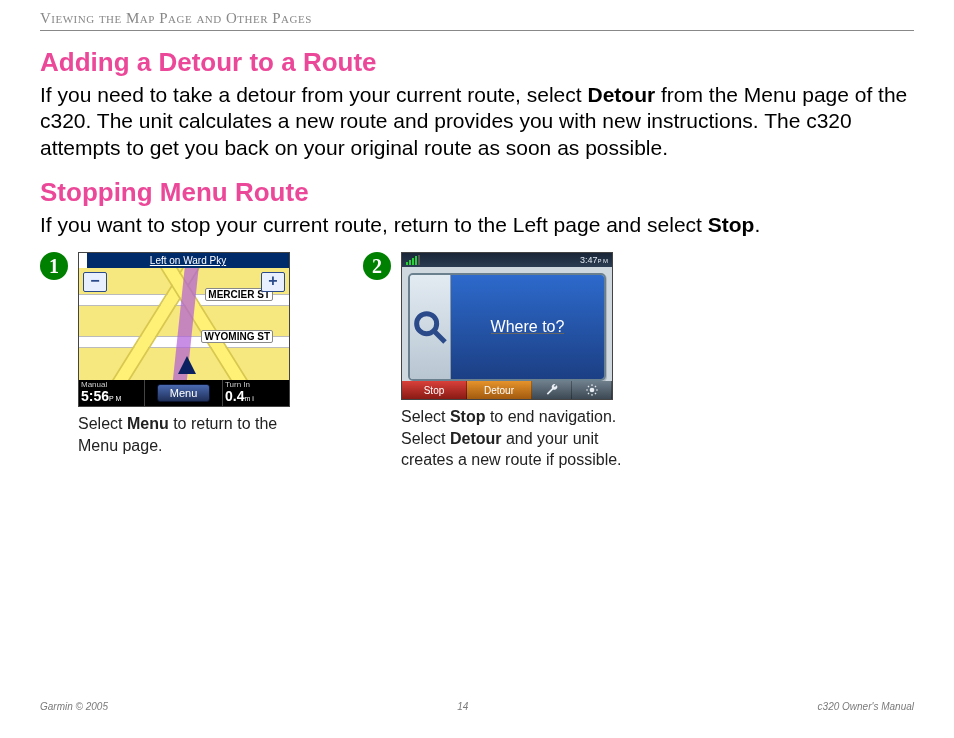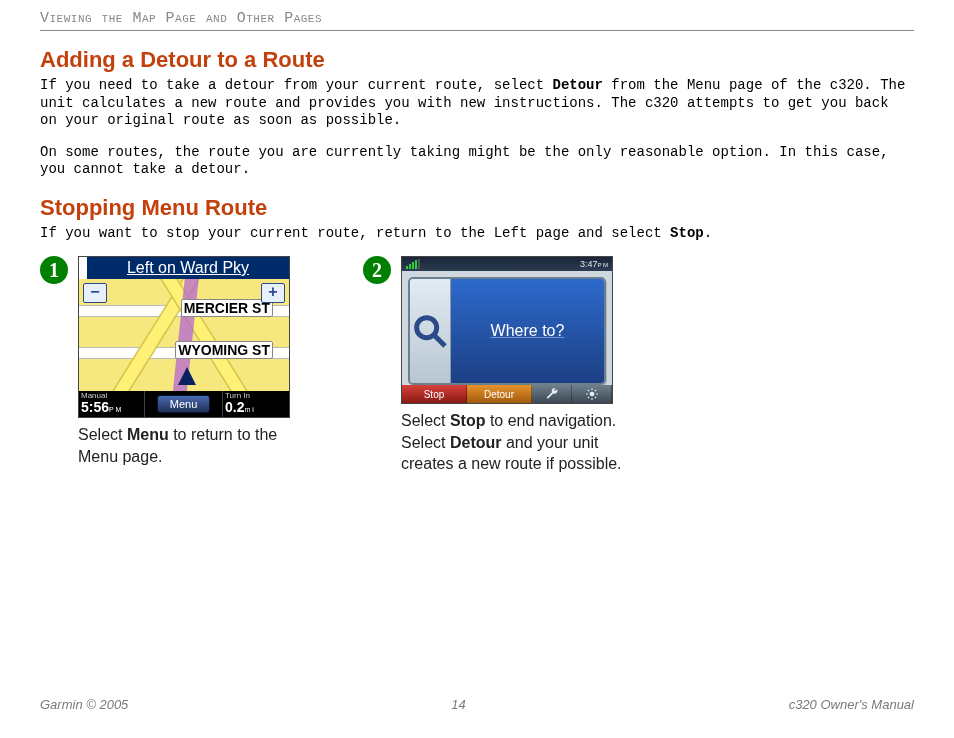--- a/index.html
+++ b/index.html
@@ -13,40 +13,40 @@
   }
   .page {
     box-sizing: border-box;
     width: 954px;
     height: 738px;
     padding: 10px 40px 0 40px;
     position: relative;
   }
   
   .hdr {
-    font-family: Liberation Mono, monospace;
+    font-family: Liberation Serif, serif;
     font-variant: small-caps;
     letter-spacing: 0.5px;
     font-size: 15px;
     color: #888;
     padding-bottom: 3px;
     border-bottom: 1px solid #888;
     margin-bottom: 10px;
   }
   
   h1 {
     font-family: Verdana, Geneva, sans-serif;
     font-weight: 700;
-    font-size: 22px;
+    font-size: 26px;
     margin: 16px 0 4px 0;
-    color: #c2410c;
+    color: #ec4899;
   }
   p.body {
-    font-family: Liberation Mono, monospace;
-    font-size: 14px;
+    font-family: Liberation Sans, sans-serif;
+    font-size: 21px;
     line-height: 1.25;
     margin: 0 4px 14px 0;
   }
   p.body b { font-weight: 700; }
   
   .steps {
     display: flex;
     gap: 50px;
     margin-top: 14px;
   }
@@ -80,21 +80,21 @@
   
   .shot1 {
     width: 212px;
     border: 1px solid #444;
     box-sizing: border-box;
   }
   .shot1-title {
     background: #002b6b;
     color: #fff;
     font-family: Verdana, sans-serif;
-    font-size: 16px;
+    font-size: 10px;
     text-align: center;
     text-decoration: underline;
     padding: 2px 0;
     margin-left: 8px;
   }
   .shot1-map {
     position: relative;
     height: 112px;
     background: #f6e87e;
     overflow: hidden;
@@ -109,21 +109,21 @@
   .road-diag2 { left: 118px; transform: skewX(32deg); }
   .road-h {
     position: absolute; left: 0; right: 0; height: 10px;
     background: #fff; border-top: 1px solid #bbb; border-bottom:1px solid #bbb;
   }
   .r1 { top: 26px; }
   .r2 { top: 68px; }
   .st-label {
     position: absolute;
     font-family: Verdana, sans-serif;
-    font-size: 14px;
+    font-size: 10px;
     font-weight: 700;
     background: #fff;
     padding: 0 2px;
     border: 1px solid #888;
     border-radius: 2px;
   }
   .st1 { top: 20px; right: 16px; }
   .st2 { top: 62px; right: 16px; }
   .purple-route {
     position: absolute;
@@ -218,20 +218,21 @@
   .sat-bars span:nth-child(2){height:5px}
   .sat-bars span:nth-child(3){height:7px}
   .sat-bars span:nth-child(4){height:9px}
   .sat-bars span:nth-child(5){height:10px; background:#555}
   .shot2-body {
     height: 108px;
     padding: 6px 6px 0 6px;
     display: flex;
     flex-direction: column;
     gap: 6px;
+    text-decoration: underline;
   }
   .big-btn {
     flex: 1;
     display: flex;
     align-items: center;
     border: 2px solid #6a808f;
     border-radius: 5px;
     overflow: hidden;
     box-shadow: 1px 1px 0 rgba(0,0,0,0.15);
   }
@@ -271,37 +272,36 @@
   .pill svg { width:14px; height:14px; }
 
   
   .footer {
     position: absolute;
     left: 40px; right: 40px; bottom: 26px;
     display: flex;
     justify-content: space-between;
     font-family: Verdana, Geneva, sans-serif;
     font-style: italic;
-    font-size: 13px;
+    font-size: 10px;
     color: #7a7a7a;
   }
   .footer .mid { text-align:center; }
 </style>
 </head>
 <body>
 
 <div class="page">
 
   <div class="hdr">Viewing the Map Page and Other Pages</div>
 
   <h1>Adding a Detour to a Route</h1>
   <p class="body">
     <span>If you need to take a detour from your current route, select </span><b>Detour</b><span> from the Menu page of the c320. The unit calculates a new route and provides you with new instructions. The c320 attempts to get you back on your original route as soon as possible.</span>
   </p>
-  <p class="body">On some routes, the route you are currently taking might be the only reasonable option. In this case, you cannot take a detour.</p>
 
   <h1>Stopping Menu Route</h1>
   <p class="body">
     <span>If you want to stop your current route, return to the Left page and select </span><b>Stop</b><span>.</span>
   </p>
 
   <div class="steps">
 
     <div class="step">
       <div class="circle">1</div>
@@ -326,21 +326,21 @@
               <span class="bot-val">
                 <span>5:56</span><span class="sub">P M</span>
               </span>
             </div>
             <div class="bot-cell">
               <div class="menu-btn">Menu</div>
             </div>
             <div class="bot-cell" style="text-align:left">
               <div class="bot-label">Turn In</div>
               <span class="bot-val">
-                <span>0.2</span><span class="sub">m i</span>
+                <span>0.4</span><span class="sub">m i</span>
               </span>
             </div>
           </div>
         </div>
         <div class="caption">
           <span>Select </span><b>Menu</b><span> to return to the Menu page.</span>
         </div>
       </div>
     </div>
 

